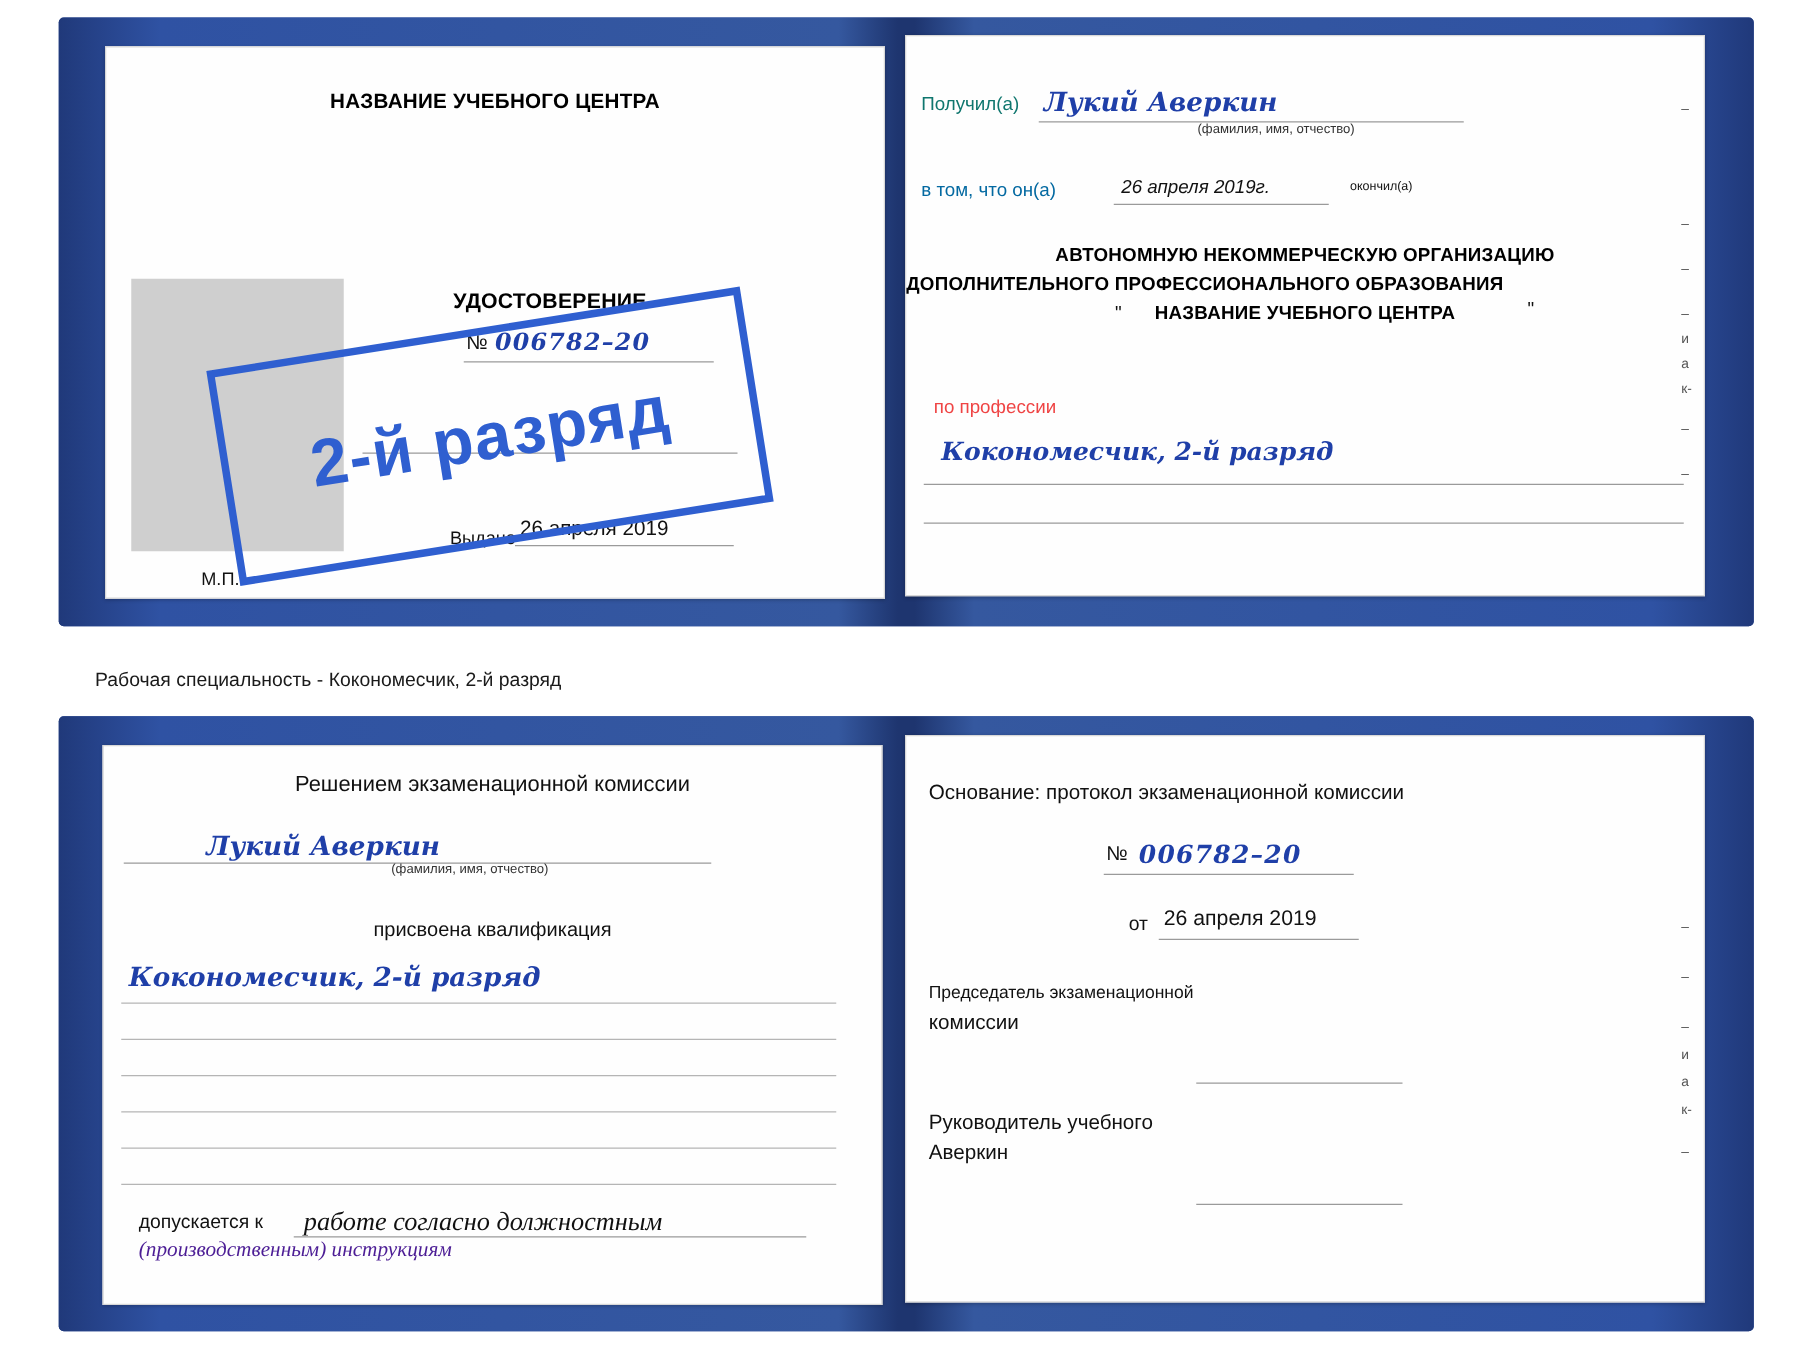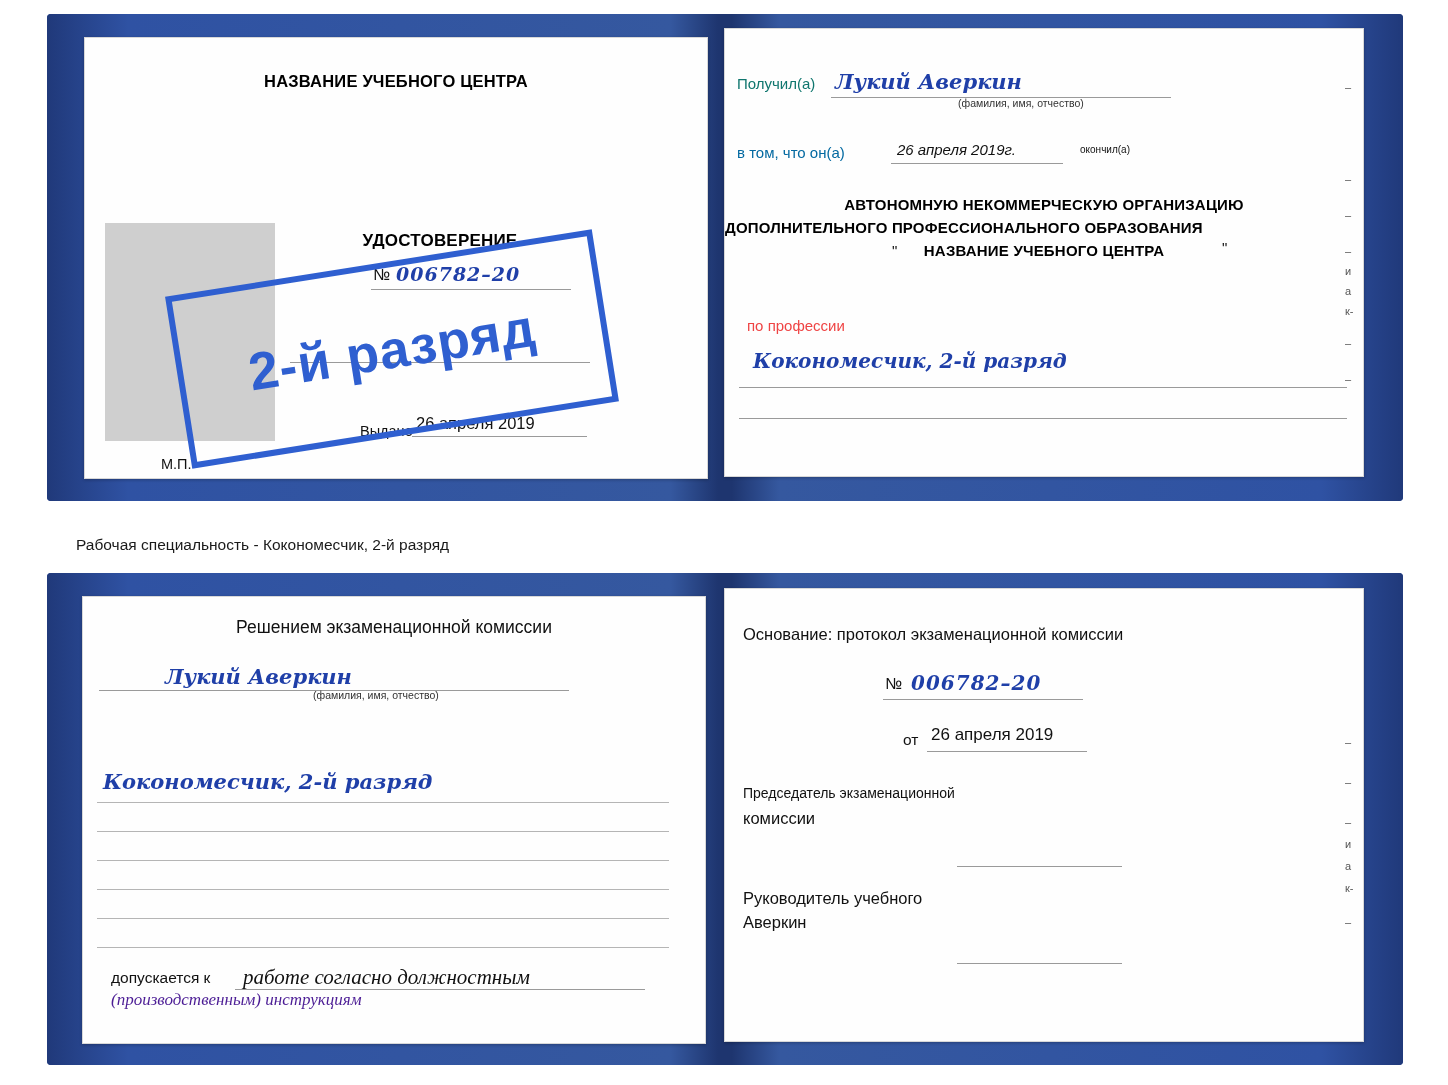--- a/index.html
+++ b/index.html
@@ -98,20 +98,21 @@
   <div class="book-inner-shadow"></div>
 </div>
 
 <div class="page" style="left:66px;top:596px;width:622px;height:446px;margin-left:16px;">
   <div class="abs" style="left:0;top:20px;width:100%;text-align:center;font-size:17.5px;color:#111;">Решением экзаменационной комиссии</div>
 
   <div class="abs hand" style="left:82px;top:67px;font-size:21px;">Лукий Аверкин</div>
   <div class="line" style="left:16px;top:93px;width:470px;"></div>
   <div class="abs" style="left:230px;top:92px;font-size:10.5px;color:#333;">(фамилия, имя, отчество)</div>
 
+  <div class="abs" style="left:0;top:139px;width:100%;text-align:center;font-size:16px;color:#111;">присвоена квалификация</div>
 
   <div class="abs hand" style="left:20px;top:172px;font-size:21px;">Кокономесчик, 2-й разряд</div>
 
   <div class="thinline" style="left:14px;top:205px;width:572px;"></div>
   <div class="thinline" style="left:14px;top:234px;width:572px;"></div>
   <div class="thinline" style="left:14px;top:263px;width:572px;"></div>
   <div class="thinline" style="left:14px;top:292px;width:572px;"></div>
   <div class="thinline" style="left:14px;top:321px;width:572px;"></div>
   <div class="thinline" style="left:14px;top:350px;width:572px;"></div>
 

